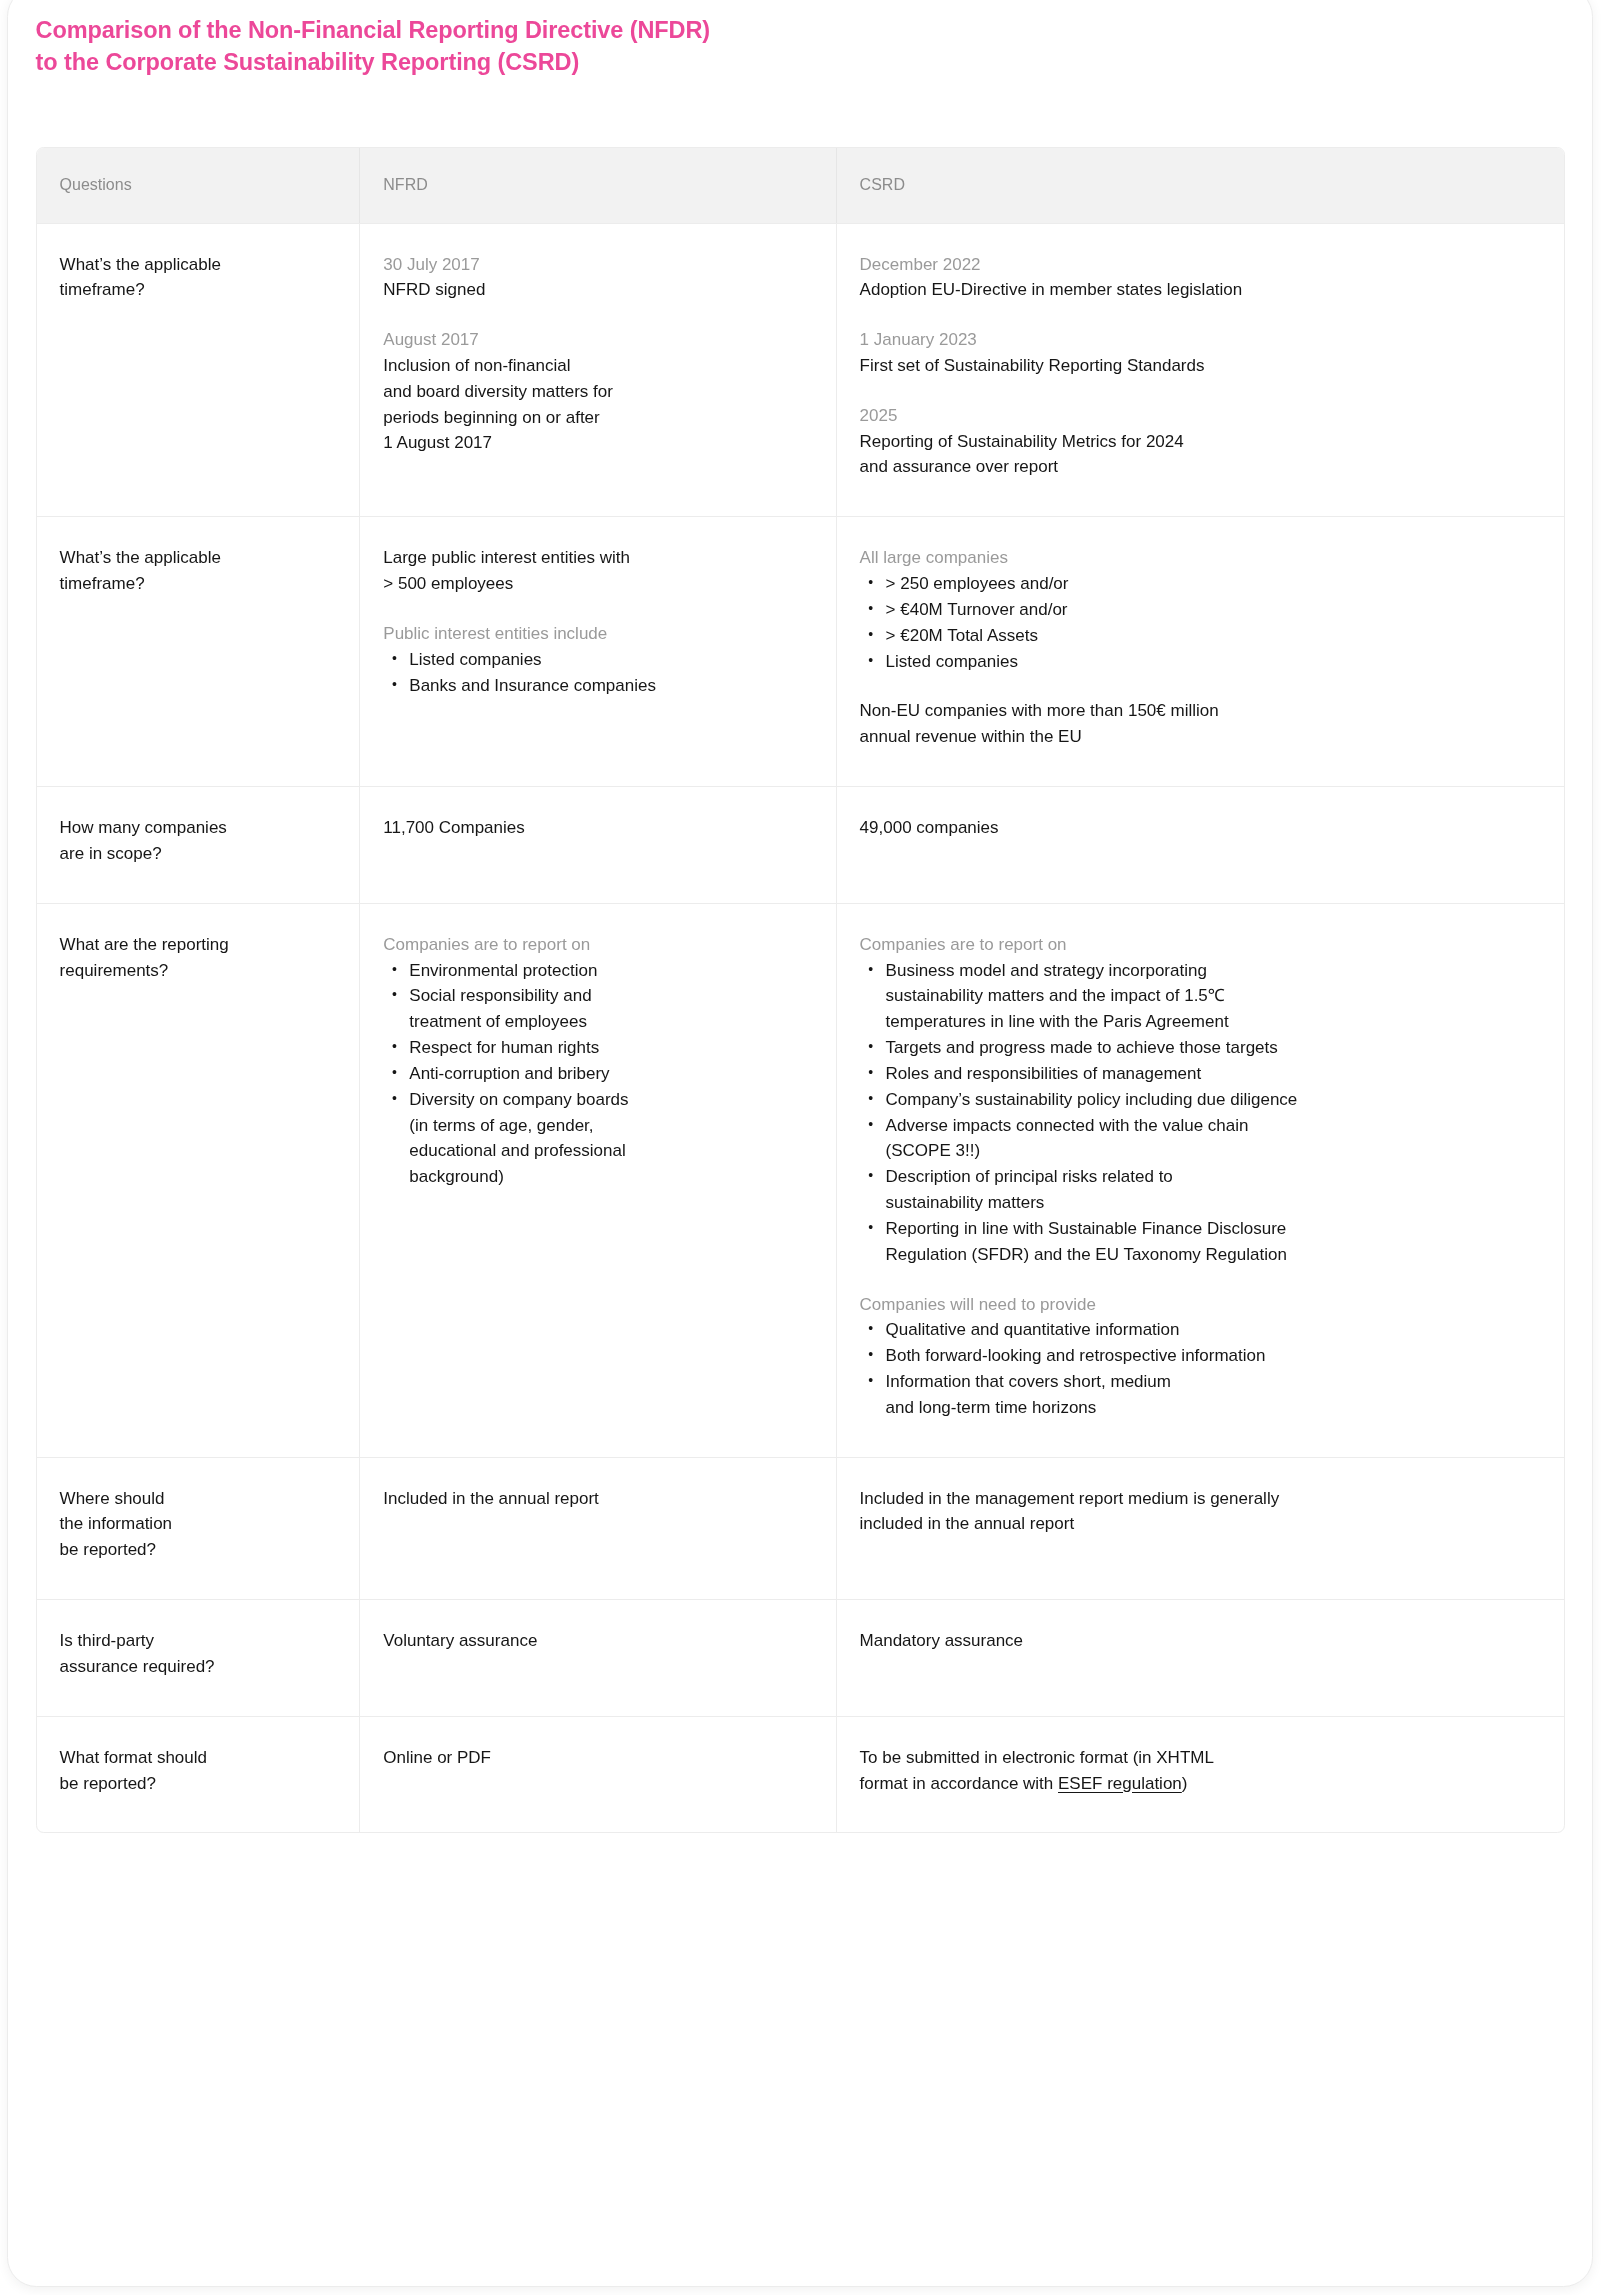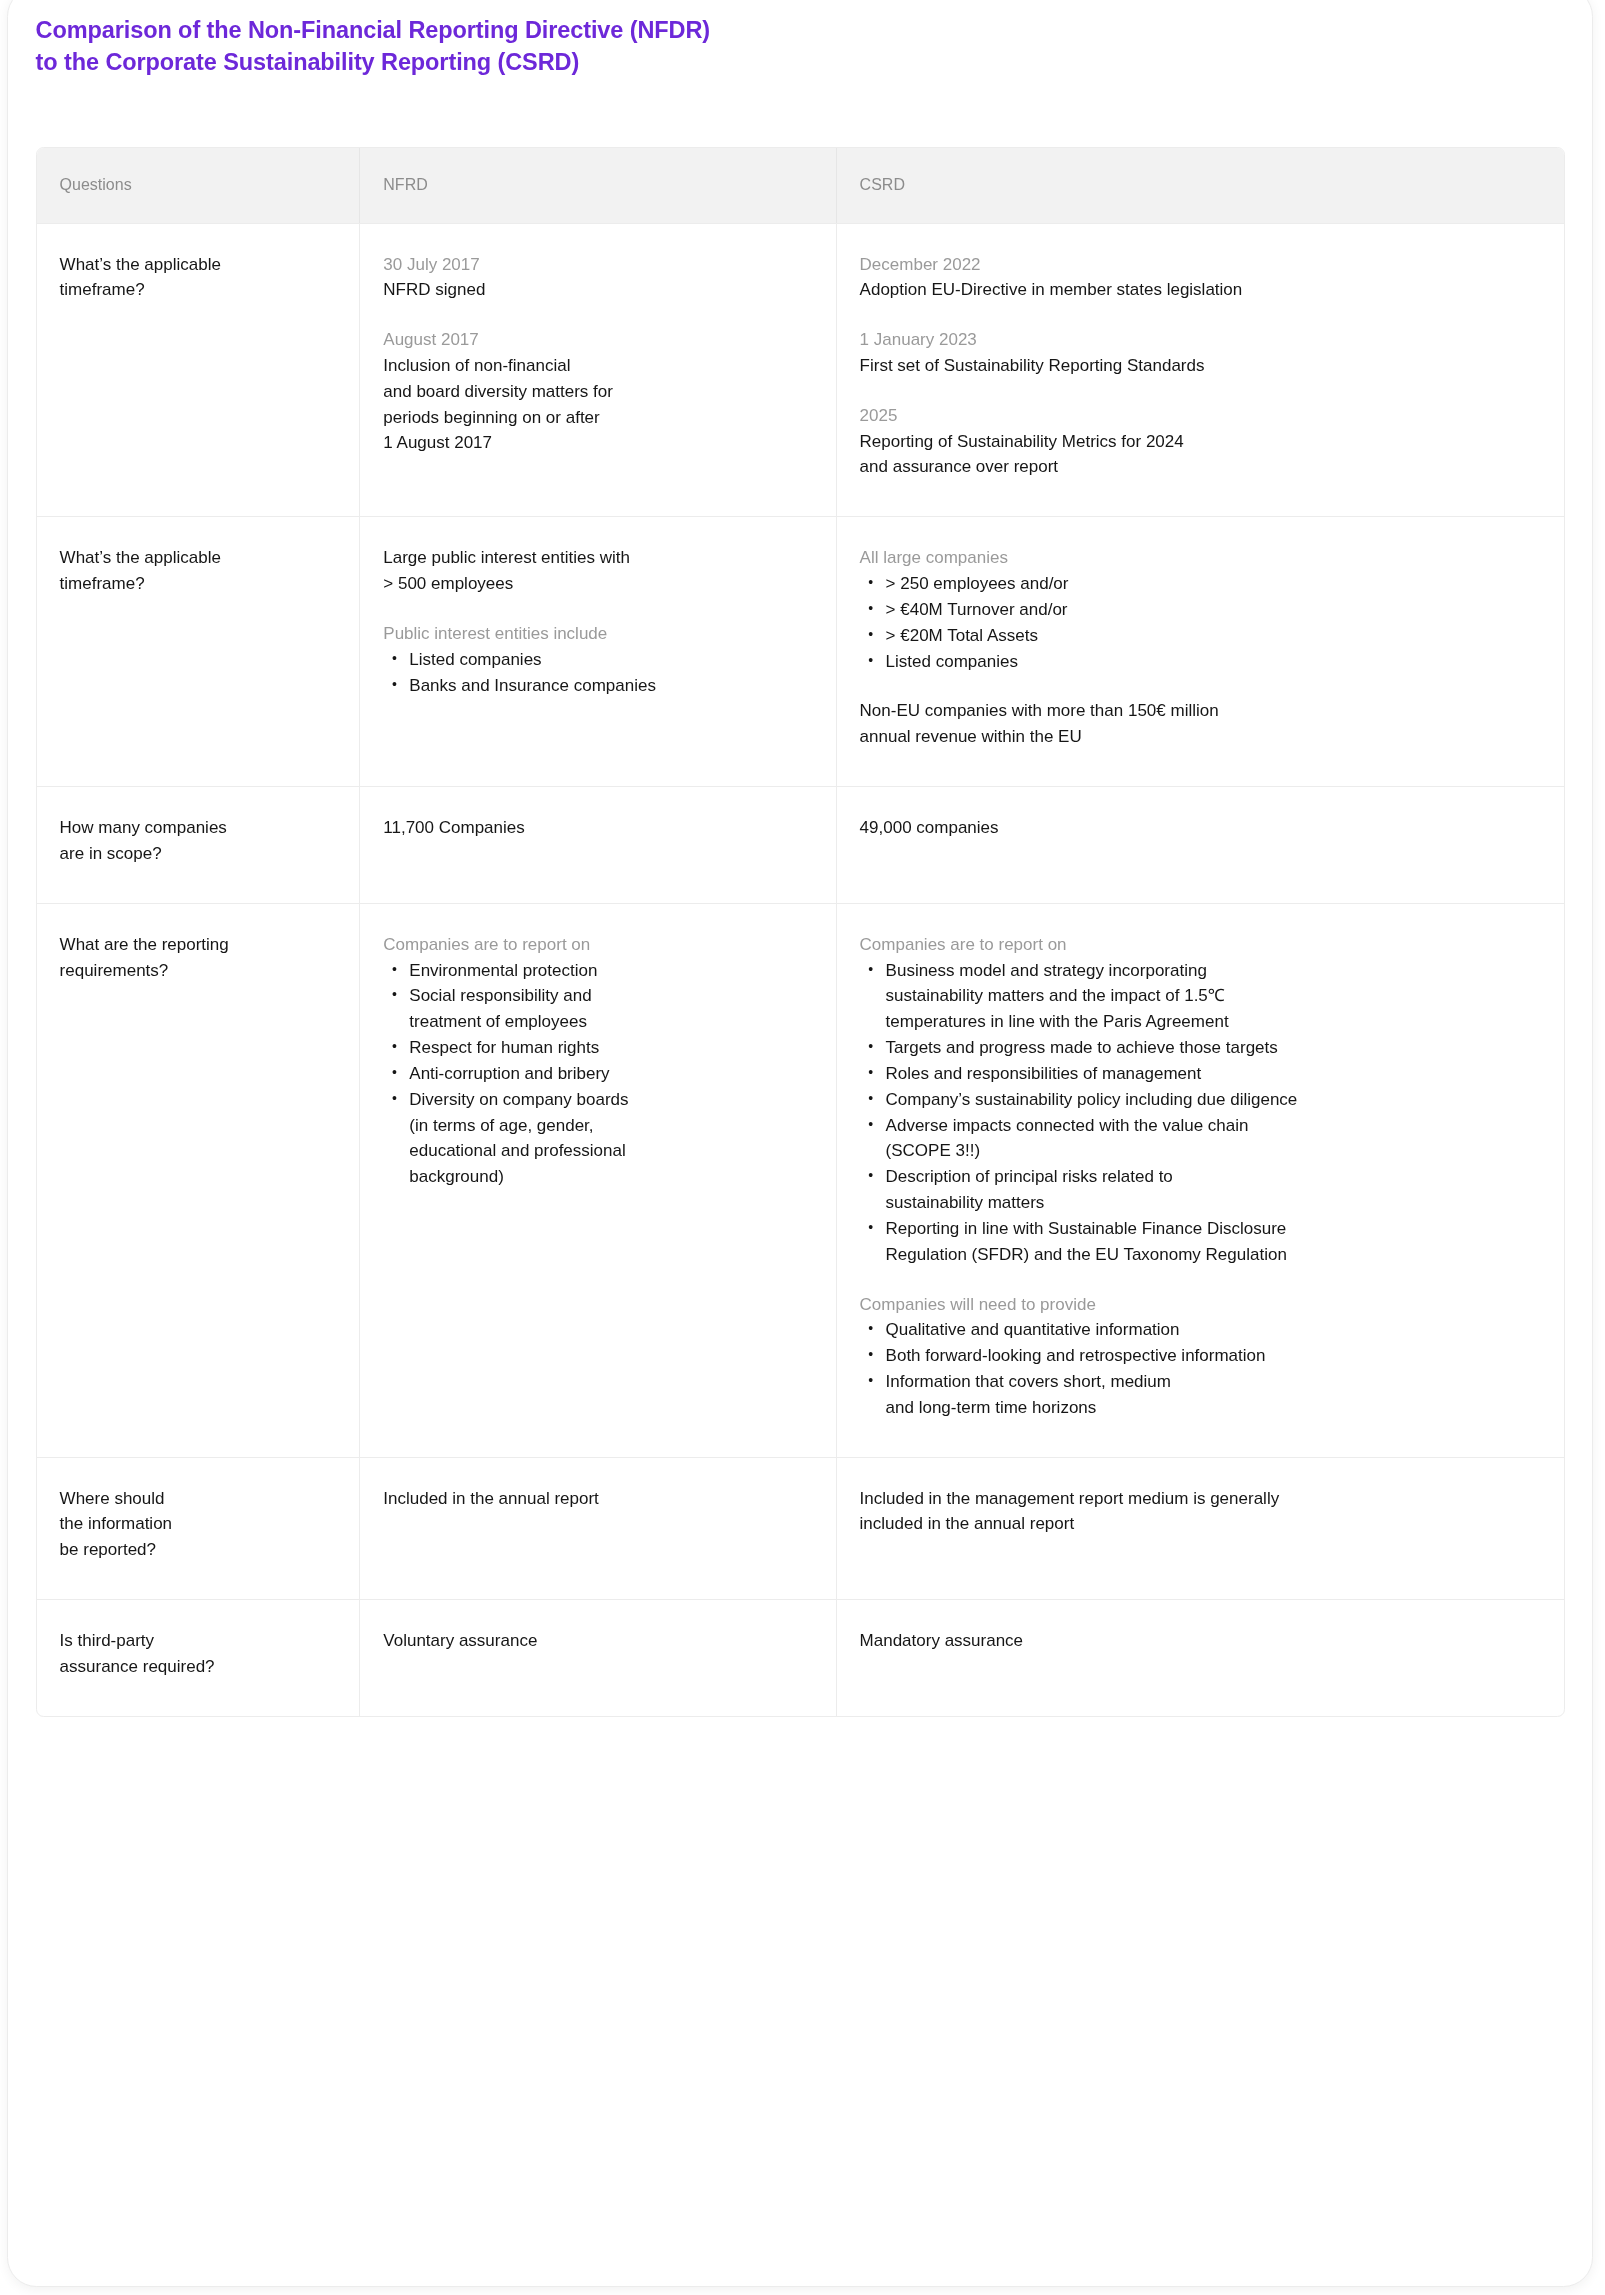--- a/index.html
+++ b/index.html
@@ -35,21 +35,21 @@
   }
 
   .title {
     position: absolute;
     left: 28px;
     top: 26px;
     width: 1092px;
     font-size: 23.5px;
     font-weight: bold;
     line-height: 1.38;
-    color: #6d28d9;
+    color: #ec4899;
     letter-spacing: -0.1px;
   }
   .title .l2 { display: block; }
 
   
   .table-wrap {
     position: absolute;
     left: 28px;
     top: 159px;
     width: 1529px;
@@ -307,19 +307,34 @@
                 <div class="blk">
                   <div class="nowrapline">Voluntary assurance</div>
                 </div>
               </td>
               <td>
                 <div class="blk">
                   <div class="nowrapline">Mandatory assurance</div>
                 </div>
               </td>
             </tr>
+            <tr>
+              <td class="q-cell nowrapline">What format should
+be reported?</td>
+              <td>
+                <div class="blk">
+                  <div class="nowrapline">Online or PDF</div>
+                </div>
+              </td>
+              <td>
+                <div class="blk">
+                  <div class="nowrapline"><span>To be submitted in electronic format (in XHTML
+format in accordance with </span><a class="lnk">ESEF regulation</a><span>)</span></div>
+                </div>
+              </td>
+            </tr>
           </tbody>
       </table>
     </div>
 
   </div>
 </div>
 
 
 </body></html>

